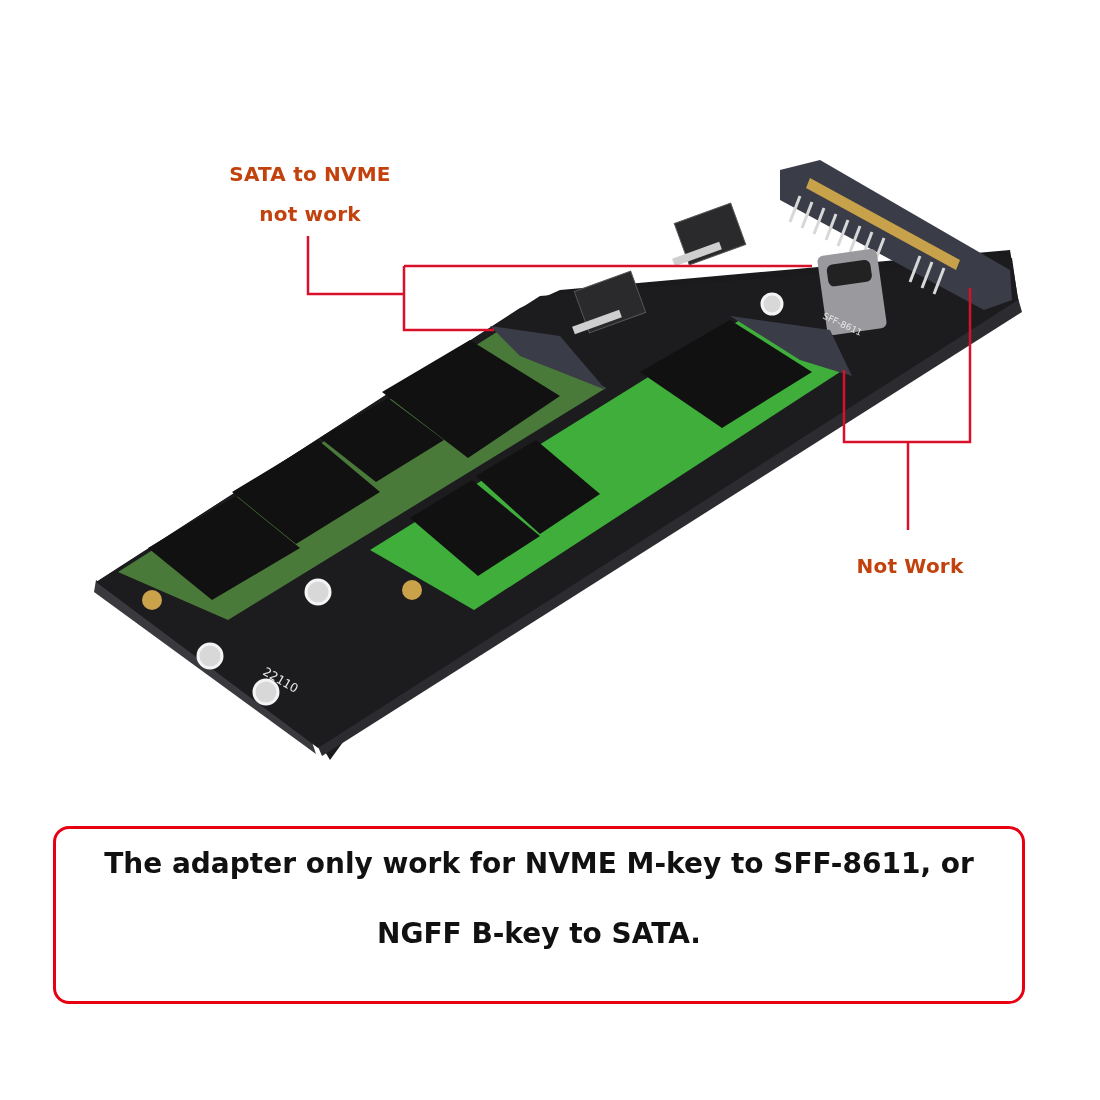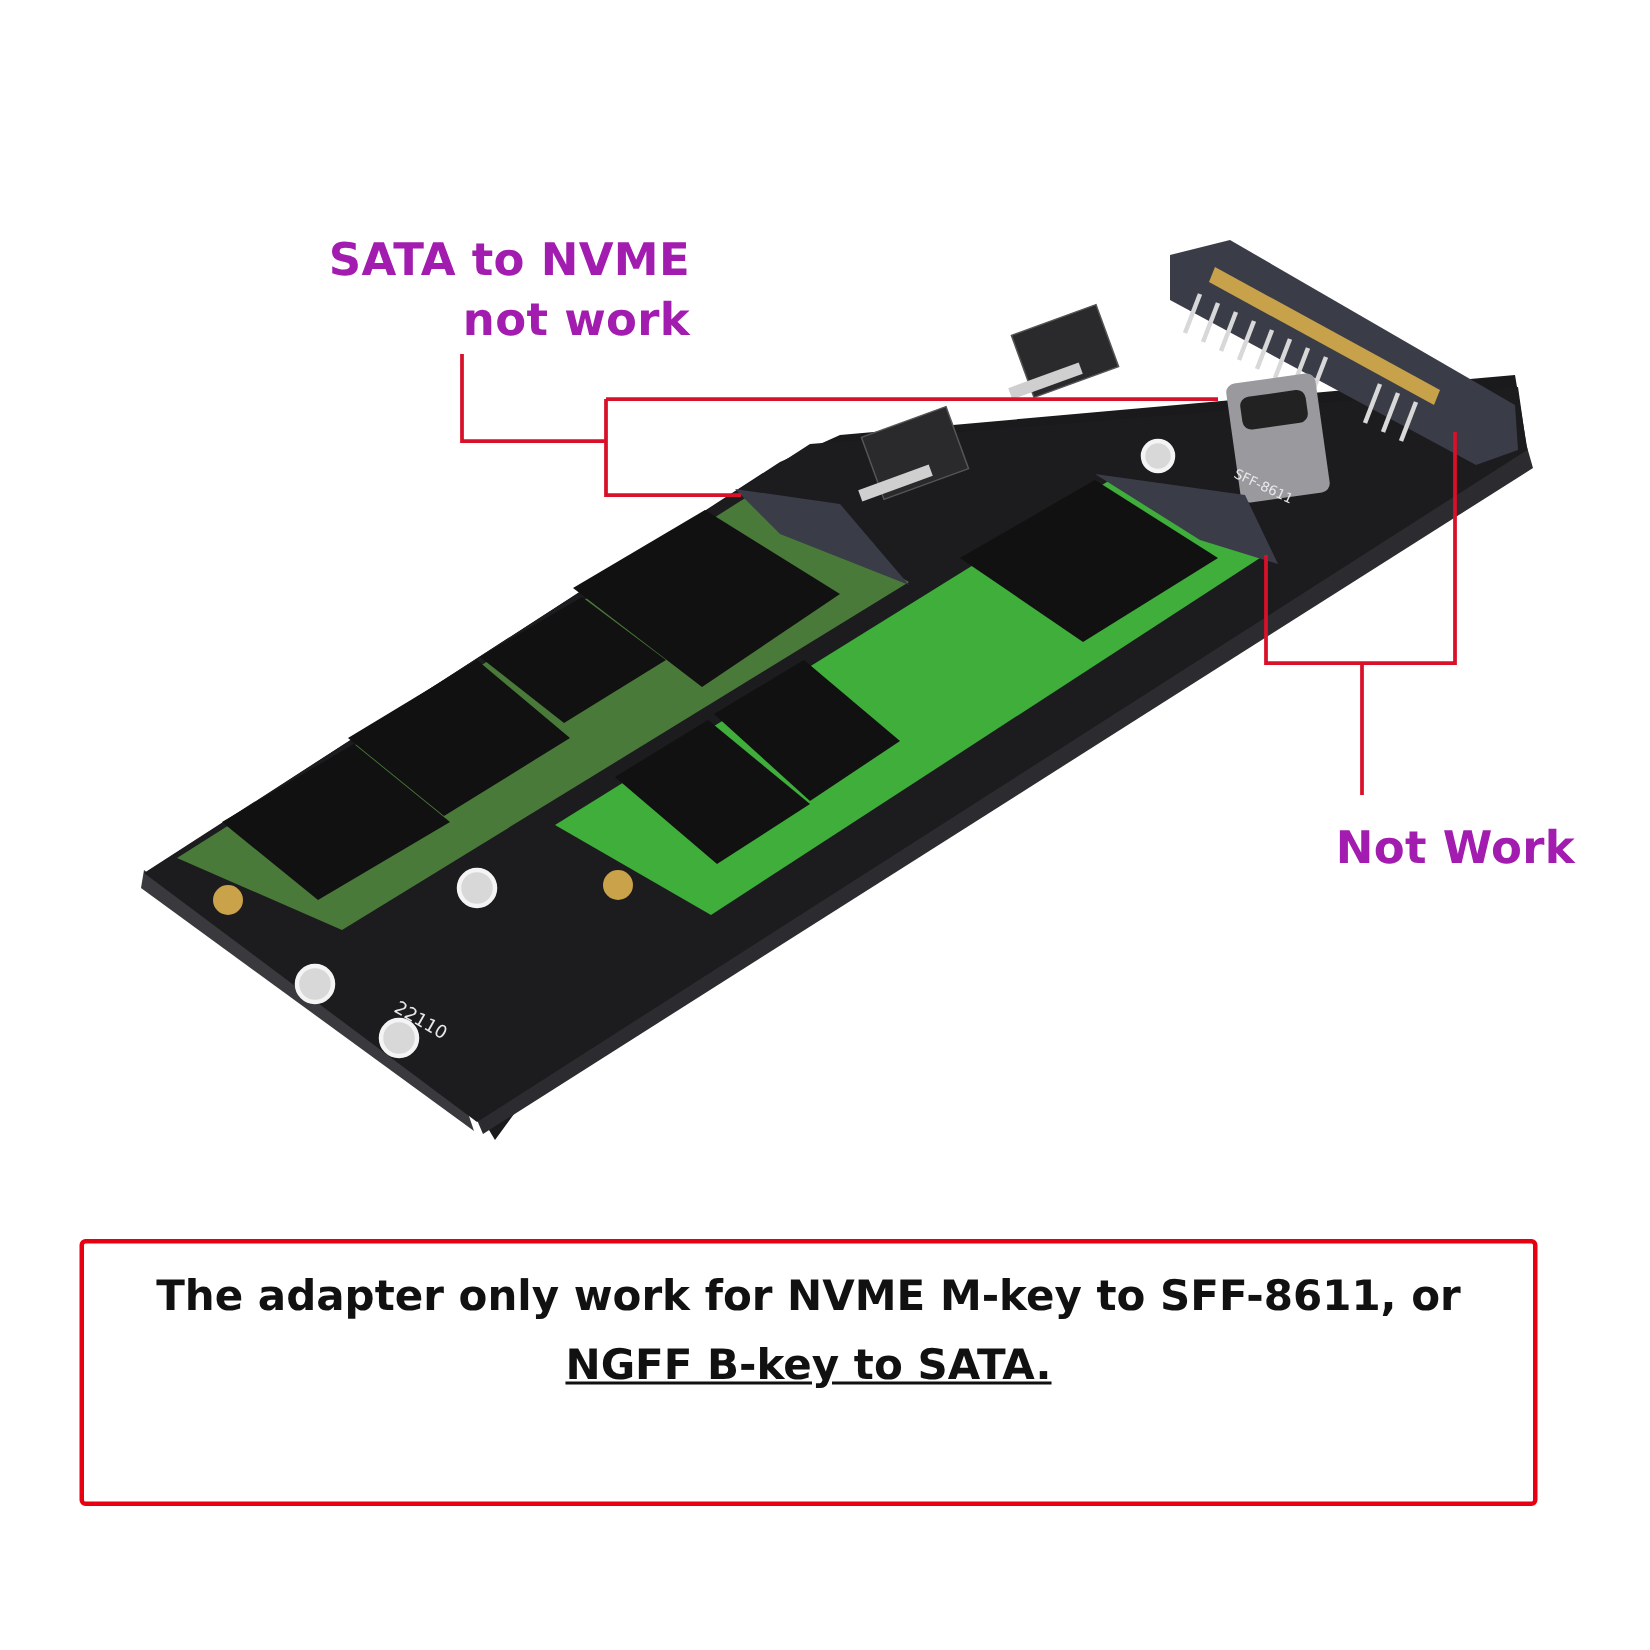--- a/index.html
+++ b/index.html
@@ -1,24 +1,24 @@
 <!DOCTYPE html>
 <html><head>
 <meta charset="utf-8">
 <style>
   html, body { margin: 0; padding: 0; background: #ffffff; }
   body { width: 1100px; height: 1100px; position: relative; overflow: hidden; font-family: "DejaVu Sans", sans-serif; }
   .scene { position: absolute; left: 0; top: 0; width: 1100px; height: 1100px; }
-  .callout { position: absolute; color: #a21caf; font-weight: bold; text-align: right; font-size: 30px; line-height: 40px; letter-spacing: 0.2px; }
+  .callout { position: absolute; color: #c2410c; font-weight: bold; text-align: center; font-size: 20px; line-height: 40px; letter-spacing: 0.2px; }
   #callout-sata-nvme { left: 160px; top: 154px; width: 300px; }
   #callout-nvme-sata { left: 770px; top: 546px; width: 280px; }
-  .note-box { position: absolute; left: 53px; top: 826px; width: 972px; height: 178px; border: 3px solid #e60012; border-radius: 4px; box-sizing: border-box; }
+  .note-box { position: absolute; left: 53px; top: 826px; width: 972px; height: 178px; border: 3px solid #e60012; border-radius: 16px; box-sizing: border-box; }
   .note-line { position: absolute; left: 0; width: 100%; text-align: center; color: #111; font-weight: bold; font-size: 28px; line-height: 34px; }
   #note-1 { top: 18px; }
-  #note-2 { top: 64px; text-decoration: underline; }
+  #note-2 { top: 88px; }
   #note-3 { top: 126px; }
 </style>
 </head>
 <body>
 
 <svg class="scene" viewBox="0 0 1100 1100" xmlns="http://www.w3.org/2000/svg">
 
   <g>
     <polygon points="100,580 520,308 560,290 1010,250 1020,310 410,650 330,760 318,740 98,590" fill="#1a1a1c"></polygon>
     <polygon points="96,580 312,742 316,754 94,592" fill="#3a3a3e"></polygon>

